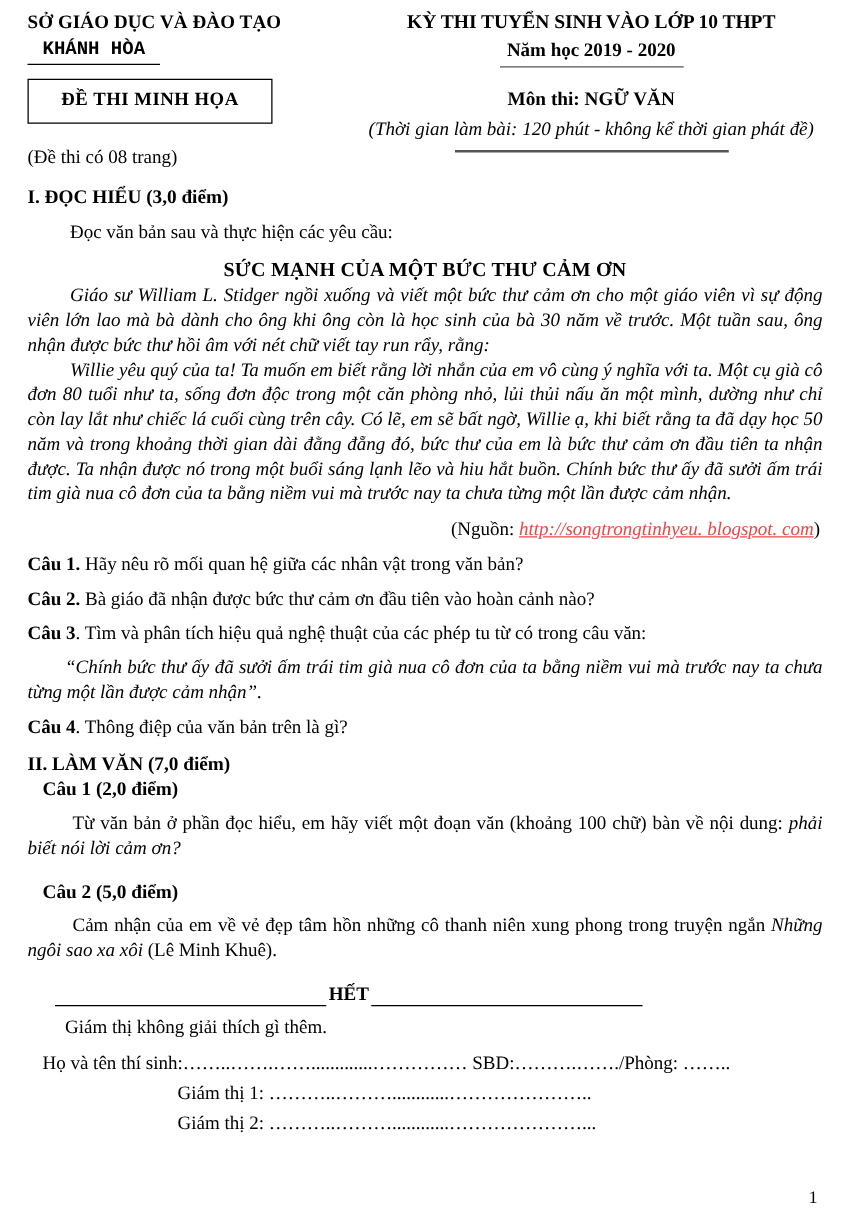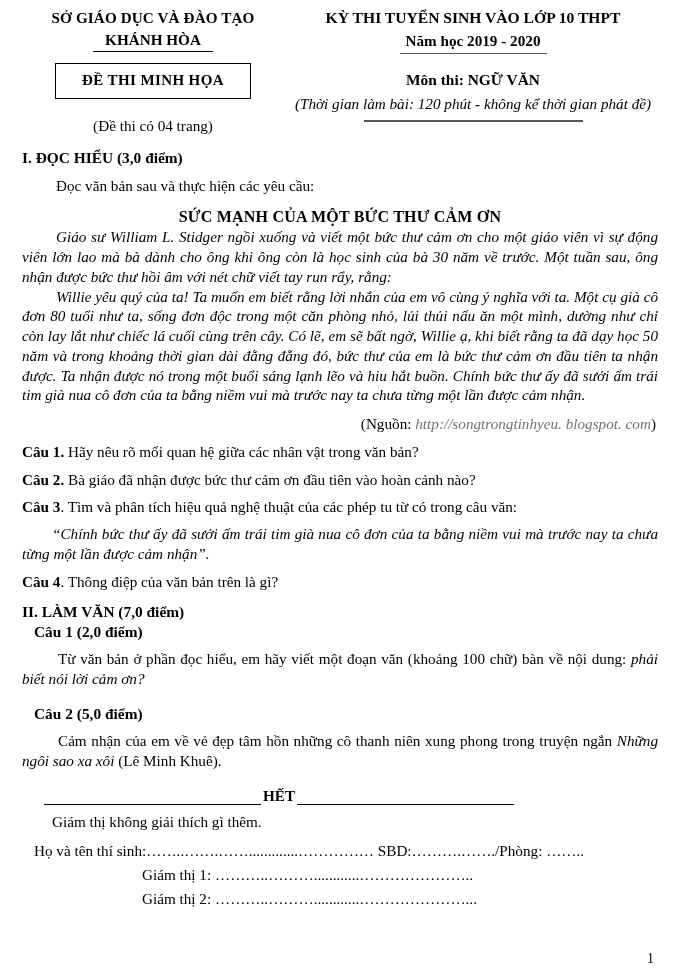--- a/index.html
+++ b/index.html
@@ -27,40 +27,40 @@
 
   
   .header {
     display: flex;
     align-items: flex-start;
     width: 100%;
   }
   .header-left {
     width: 262px;
     flex: 0 0 262px;
-    text-align: center;
   }
   .header-right {
     flex: 1 1 auto;
     text-align: center;
     padding-left: 4px;
   }
   .hdr-line-1 {
     font-weight: bold;
     font-size: 15.2px;
     letter-spacing: .1px;
     white-space: nowrap;
   }
   .hdr-province {
     font-weight: bold;
     font-size: 15.2px;
     display: inline-block;
     border-bottom: 1.6px solid #000;
     padding: 0 12px 1px 12px;
     margin-top: 2px;
+    font-family: Liberation Mono, monospace;
   }
   .exam-box {
     display: inline-block;
     border: 1.5px solid #000;
     padding: 7px 26px 8px 26px;
     margin-top: 11px;
     font-weight: bold;
     font-size: 15px;
     letter-spacing: .4px;
   }
@@ -139,22 +139,23 @@
   }
   .para-1 { margin-top: 11px; }
   .para-2 { margin-top: 10px; }
   .source {
     text-align: right;
     margin-top: 9px;
     padding-right: 2px;
   }
   .source a,
   .source .url {
-    color: #737373;
+    color: #ef4444;
     font-style: italic;
+    text-decoration: underline;
   }
   .question {
     margin-top: 8px;
   }
   .question .q-label {
     font-weight: bold;
   }
   .quote {
     margin: 7px 0 0 0;
     font-style: italic;
@@ -221,21 +222,21 @@
 <body>
 
 <div class="page">
 
   <div class="header">
 
     <div class="header-left">
       <div class="hdr-line-1">SỞ GIÁO DỤC VÀ ĐÀO TẠO</div>
       <div class="hdr-province">KHÁNH HÒA</div>
       <div class="exam-box">ĐỀ THI MINH HỌA</div>
-      <div class="pages-note">(Đề thi có 04 trang)</div>
+      <div class="pages-note">(Đề thi có 08 trang)</div>
     </div>
 
     <div class="header-right">
       <div class="hdr-exam-title">KỲ THI TUYỂN SINH VÀO LỚP 10 THPT</div>
       <div class="hdr-year">Năm học 2019 - 2020</div>
       <div class="hdr-subject">
         <span class="lbl">Môn thi:</span>
         <span>NGỮ VĂN</span>
       </div>
       <div class="hdr-duration">(Thời gian làm bài: 120 phút - không kể thời gian phát đề)</div>

